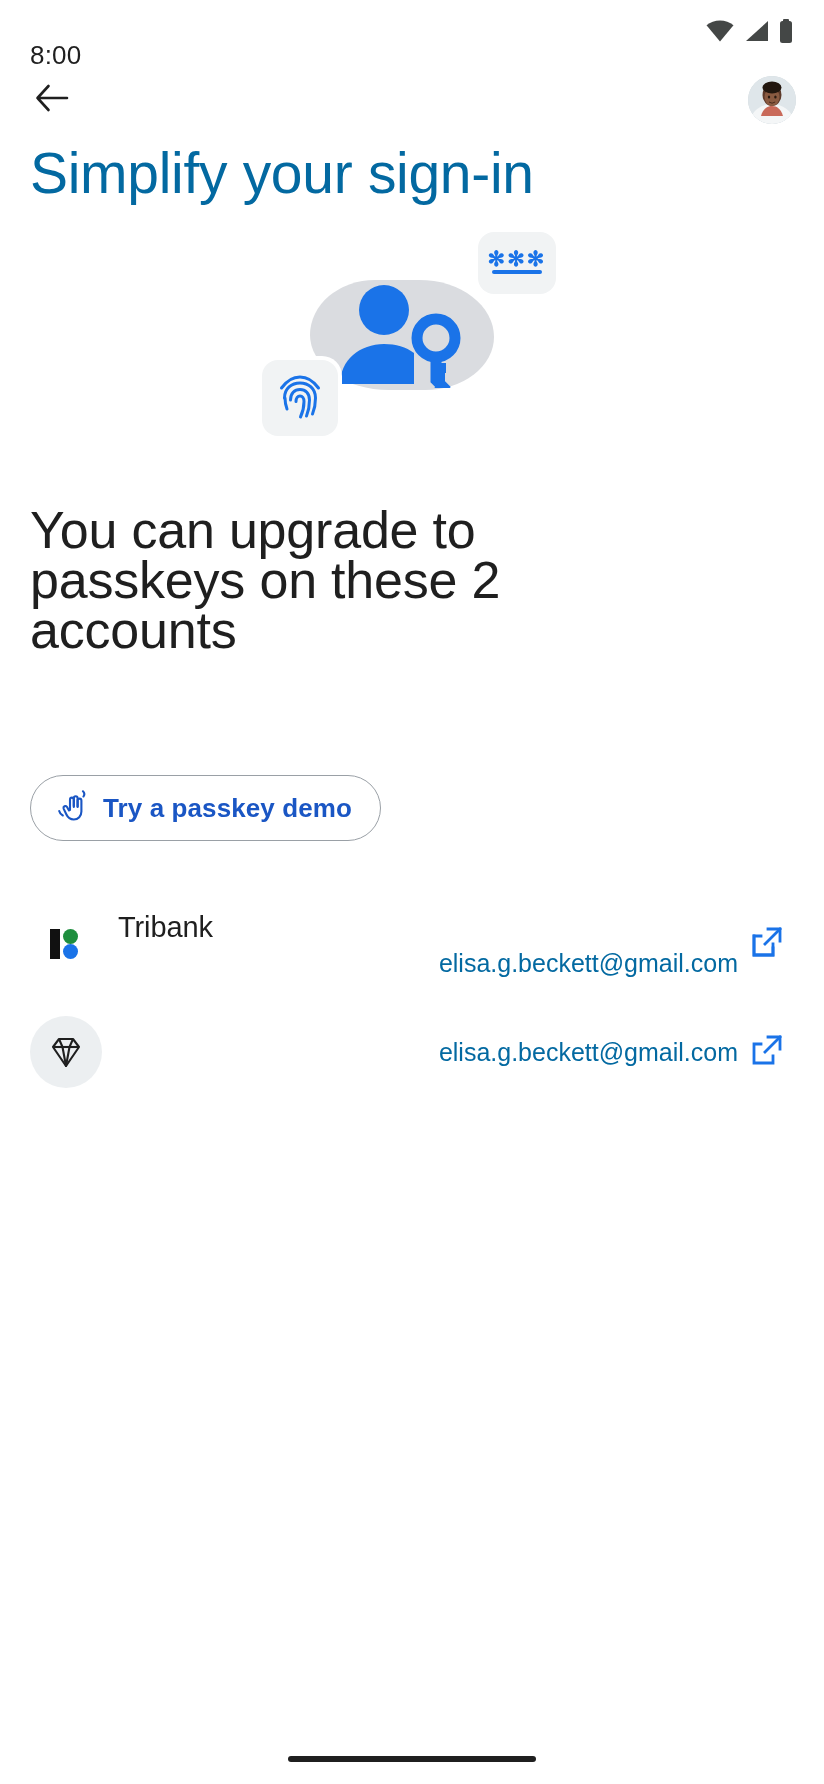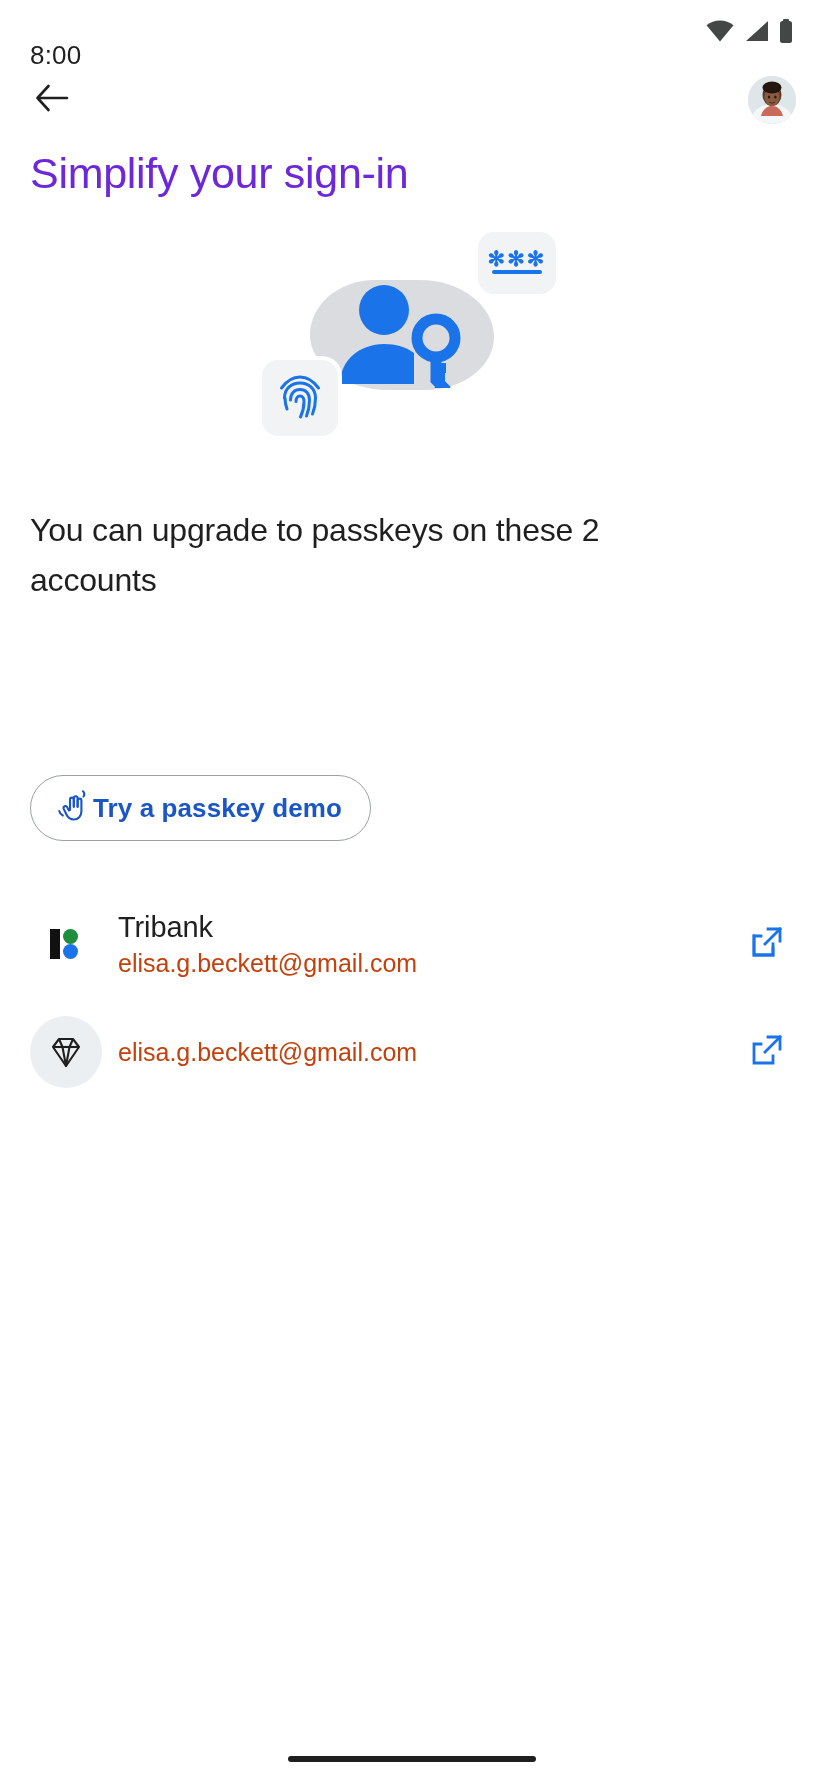--- a/index.html
+++ b/index.html
@@ -69,23 +69,23 @@
     position: relative;
     flex: none;
   }
   .avatar svg { display: block; }
 
   
   .page-title {
     position: absolute;
     top: 146px; left: 30px;
     width: 740px;
-    font-size: 43px;
+    font-size: 57px;
     line-height: 54px;
-    color: #6d28d9;
+    color: #0369a1;
     font-weight: 400;
     letter-spacing: -0.3px;
   }
 
   
   .hero {
     position: absolute;
     top: 232px; left: 0;
     width: 824px;
     height: 250px;
@@ -141,21 +141,21 @@
     display: flex;
     align-items: center;
     justify-content: center;
   }
 
   
   .headline {
     position: absolute;
     top: 505px; left: 30px;
     width: 610px;
-    font-size: 32px;
+    font-size: 52px;
     line-height: 50px;
     color: #1f1f1f;
     font-weight: 400;
     letter-spacing: -0.2px;
   }
 
   
   .body-copy {
     position: absolute;
     top: 625px; left: 30px;
@@ -177,21 +177,21 @@
   .demo-btn {
     position: absolute;
     top: 775px; left: 30px;
     height: 66px;
     padding: 0 28px 0 26px;
     border: 1px solid #9aa0a6;
     border-radius: 33px;
     background: #ffffff;
     display: inline-flex;
     align-items: center;
-    gap: 4px;
+    gap: 14px;
     cursor: pointer;
   }
   .demo-btn-label {
     font-size: 26px;
     color: #1a56c4;
     font-weight: 700;
     letter-spacing: 0.1px;
     white-space: nowrap;
   }
 
@@ -227,22 +227,23 @@
   .acct-text { flex: 1 1 auto; min-width: 0; }
   .acct-name {
     font-size: 29px;
     line-height: 38px;
     color: #1f1f1f;
     letter-spacing: -0.1px;
   }
   .acct-email {
     font-size: 25px;
     line-height: 34px;
-    color: #c2410c;
+    color: #0369a1;
     letter-spacing: 0px;
+    text-align: right;
   }
   .acct-action {
     width: 58px; height: 58px;
     flex: none;
     display: flex;
     align-items: center;
     justify-content: center;
     cursor: pointer;
     border-radius: 50%;
   }

